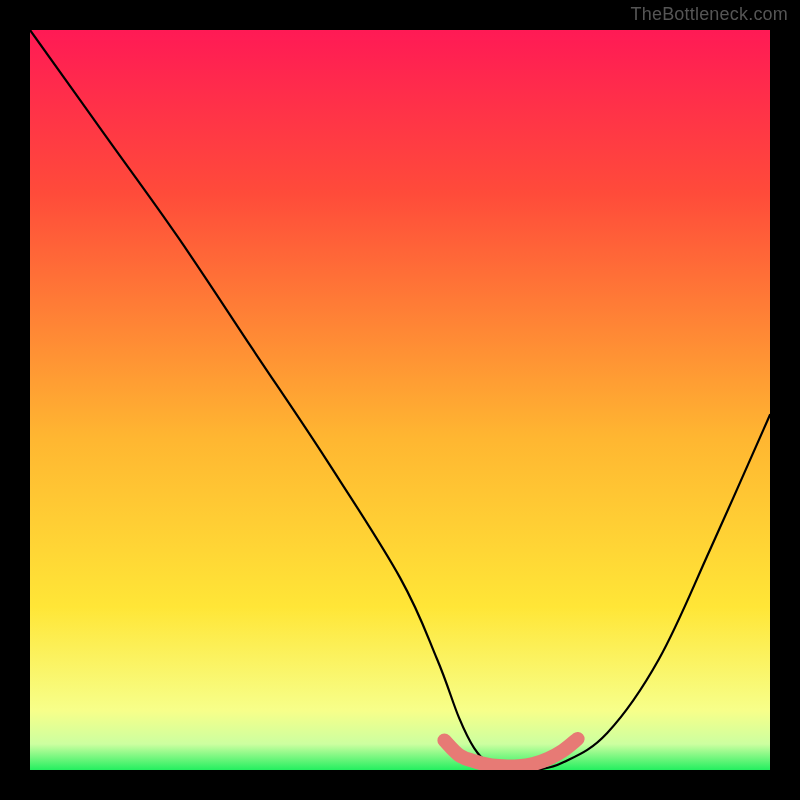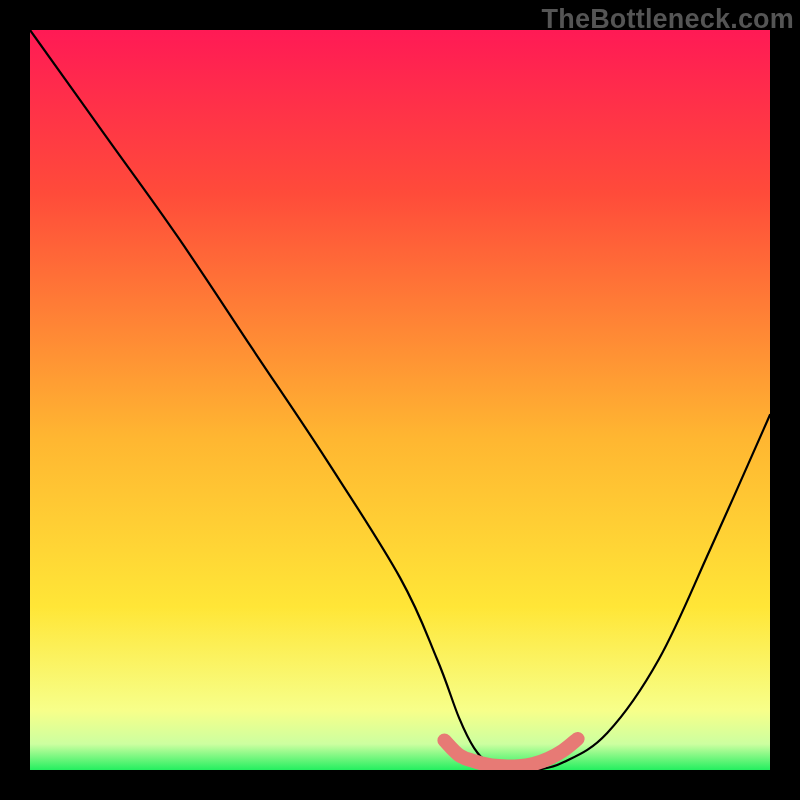--- a/index.html
+++ b/index.html
@@ -45,25 +45,25 @@
   svg.curve {
     position: absolute;
     left: 0;
     top: 0;
     width: 740px;
     height: 740px;
   }
   .attribution {
     position: absolute;
     top: 4px;
-    right: 6px;
+    right: 12px;
     color: #555;
-    font-size: 27px;
+    font-size: 18px;
     letter-spacing: 0.2px;
-    font-weight: 700;
+    font-weight: 400;
   }
 </style>
 </head>
 <body>
 
 <div class="stage">
 
   <div class="attribution">TheBottleneck.com</div>
 
   <div class="plot-area">

